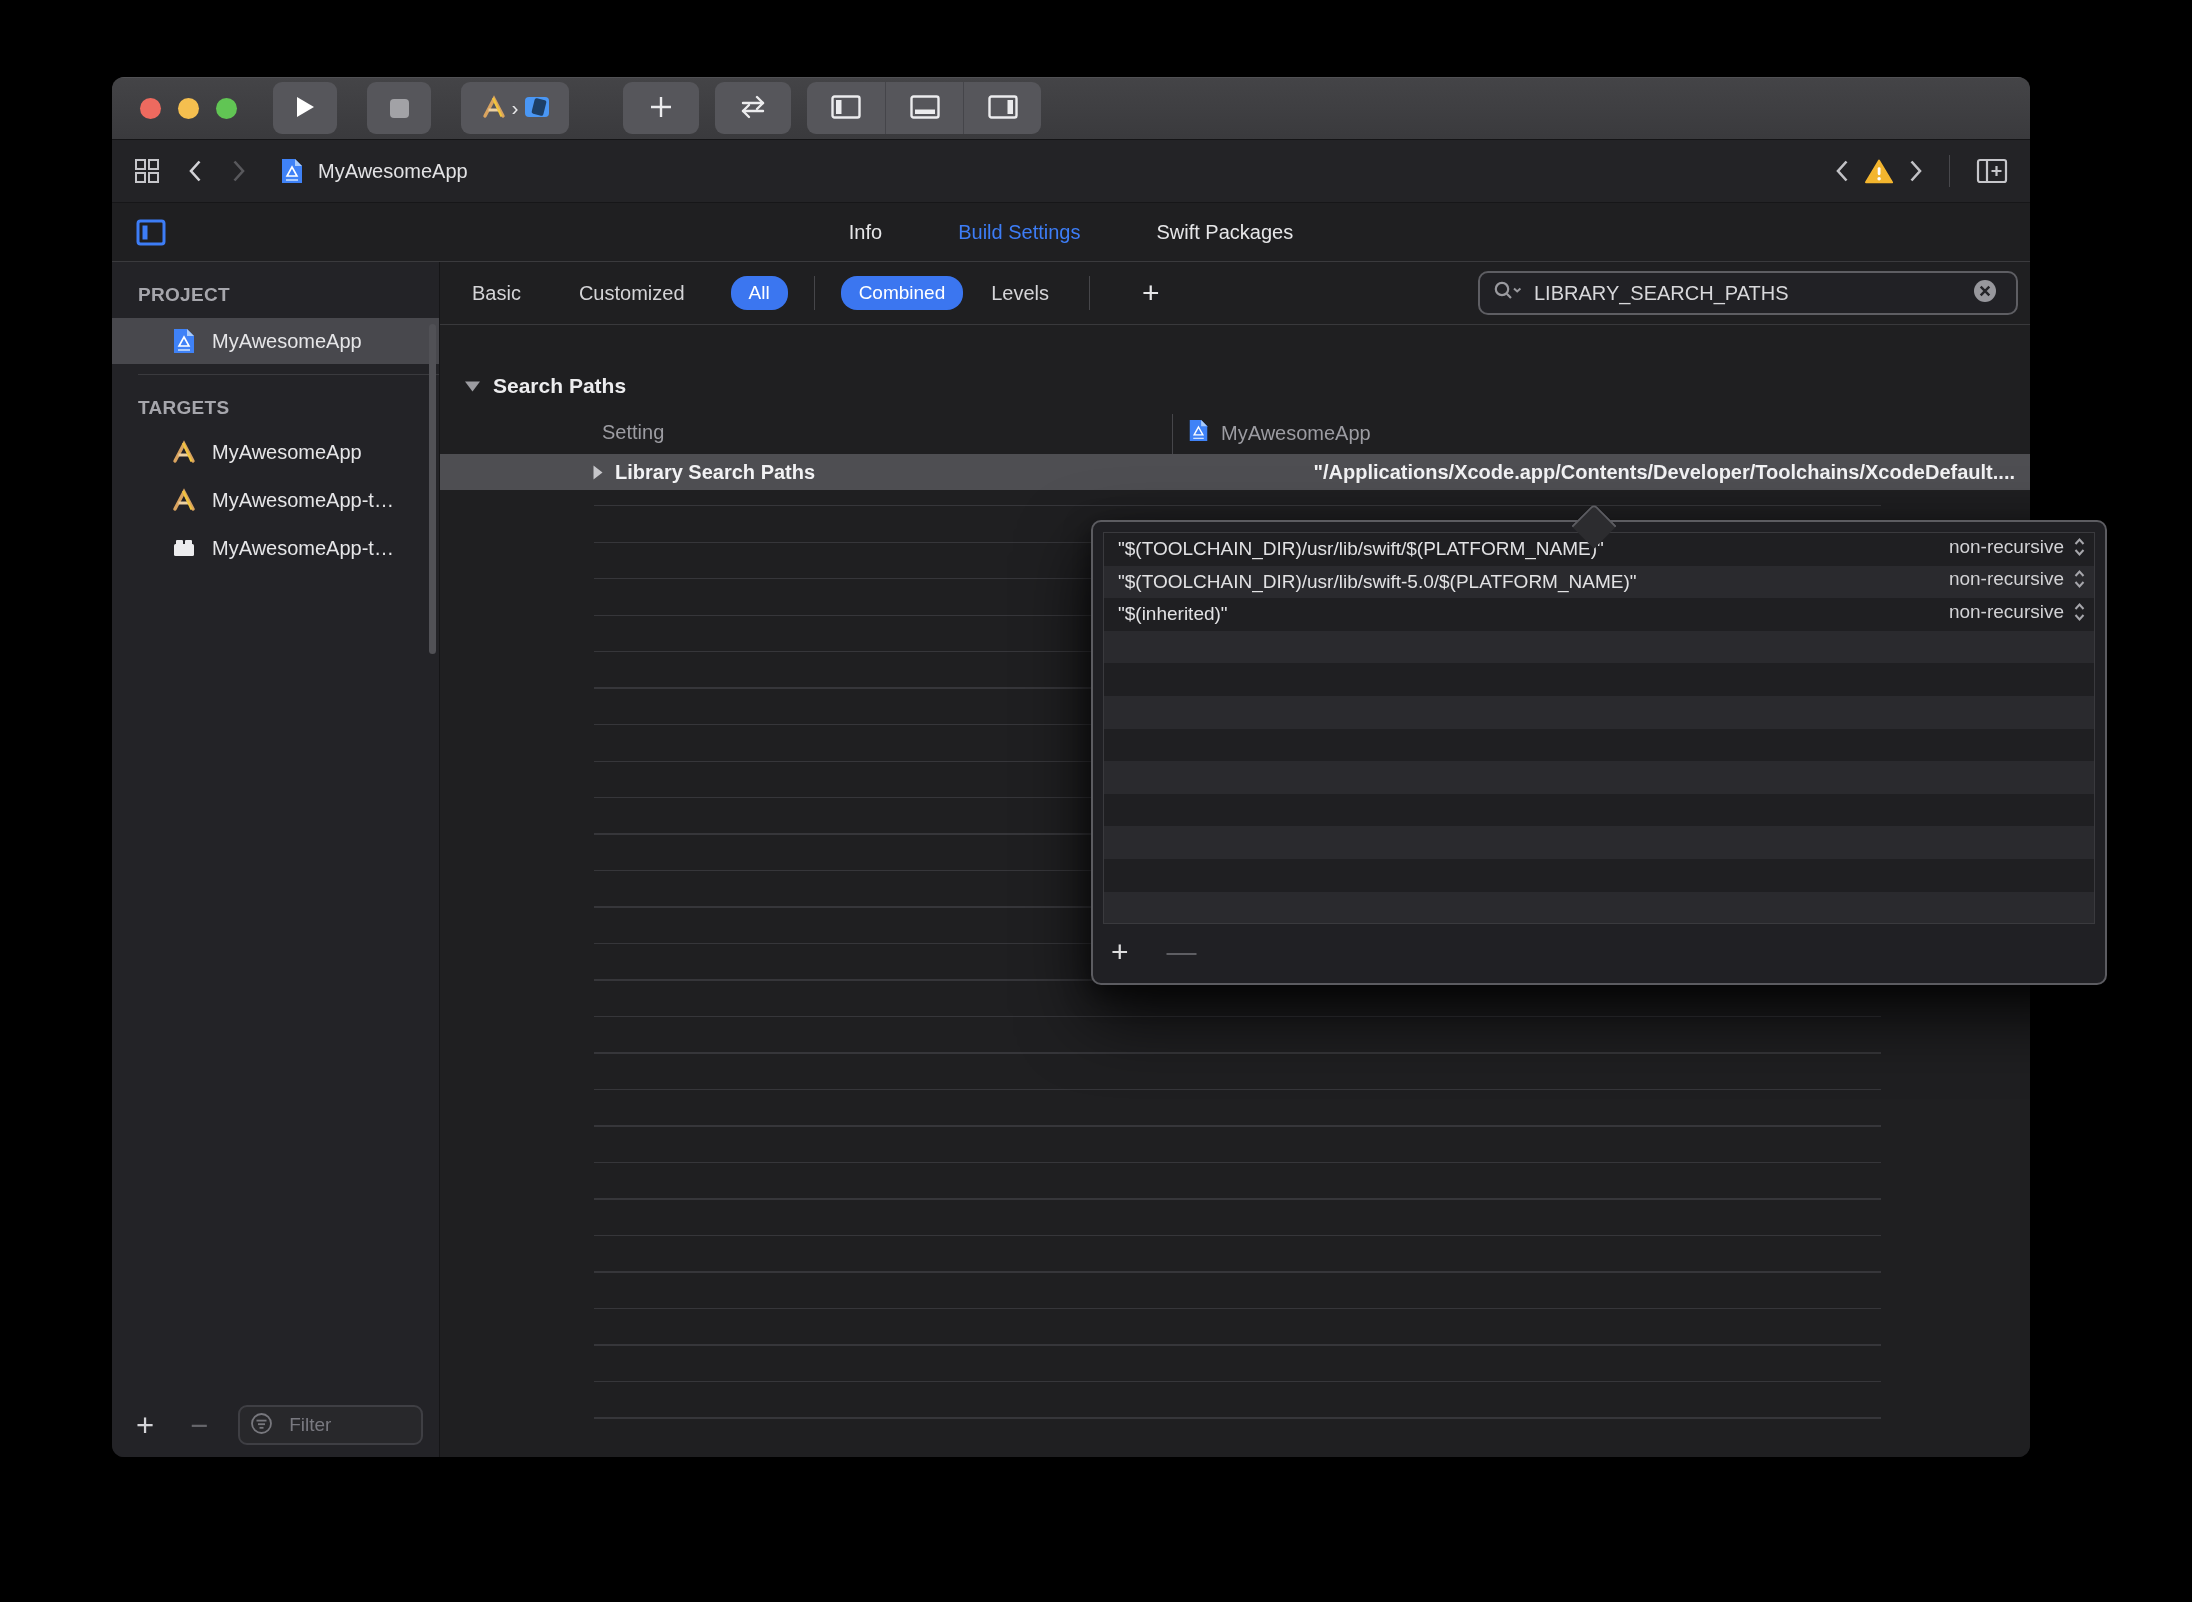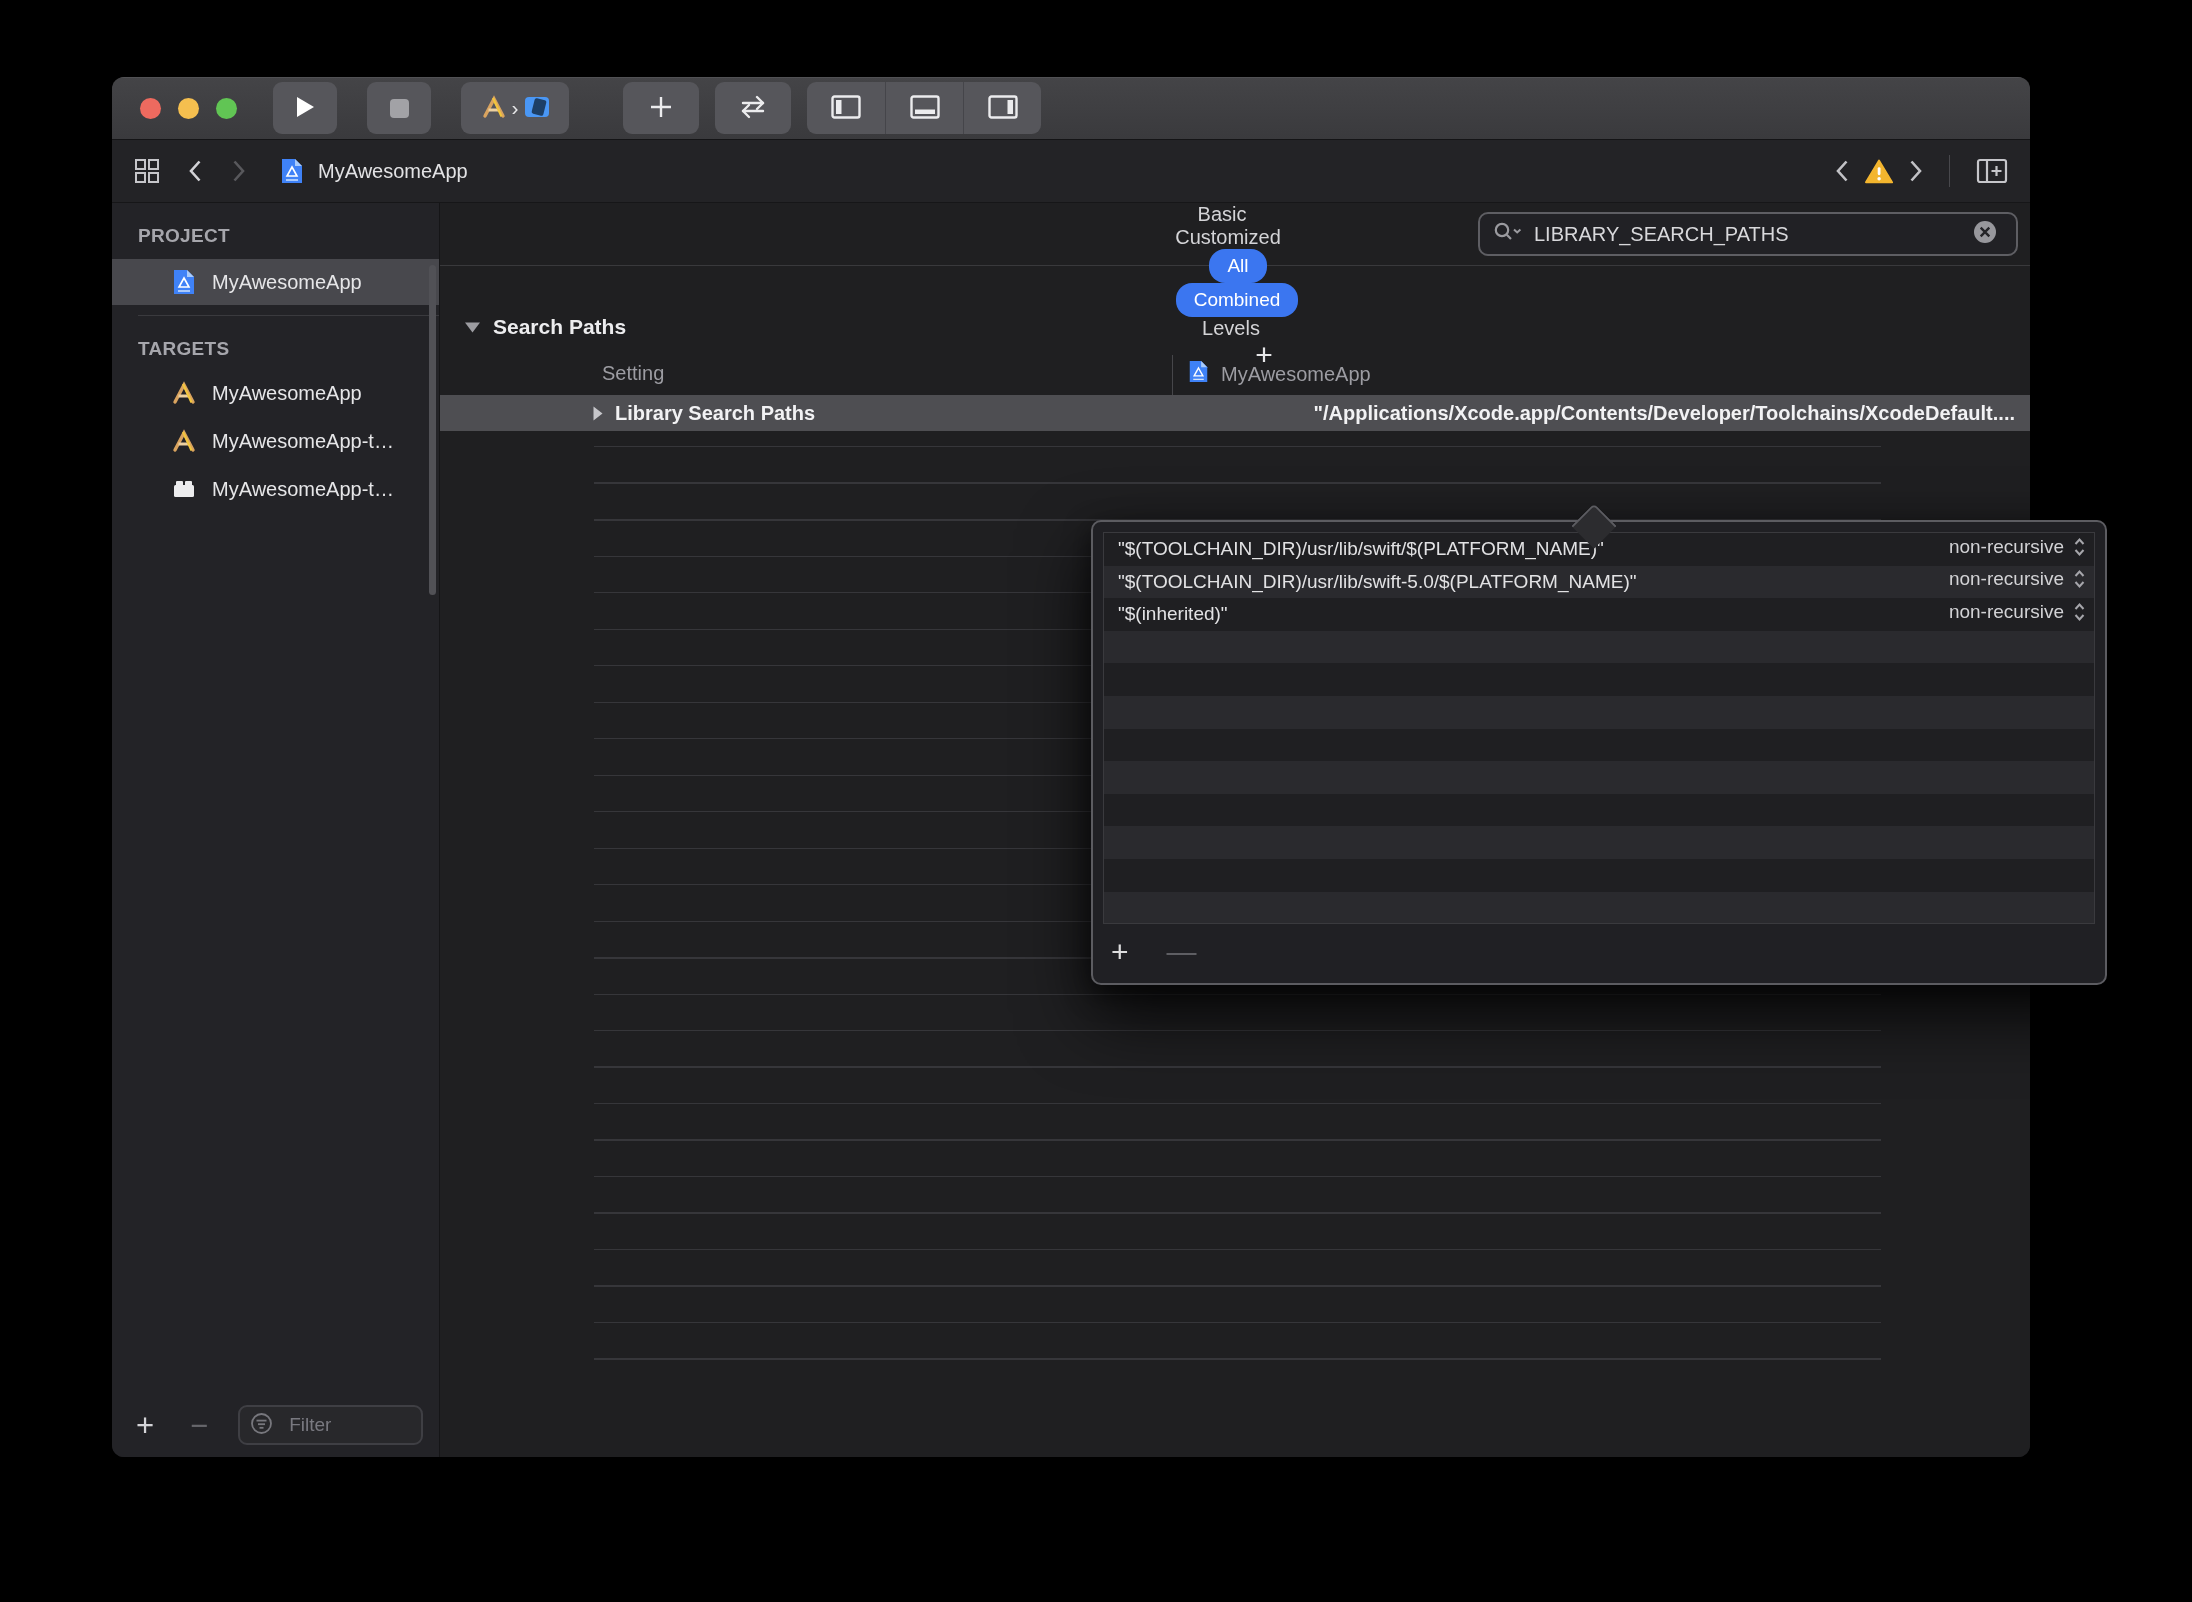--- a/index.html
+++ b/index.html
@@ -66,21 +66,21 @@
   .sb-bottom{position:absolute;left:0;right:0;bottom:0;height:64px;display:flex;align-items:center;padding:0 16px;}
   .sb-plus{color:#d4d4d8;font-size:31px;font-weight:400;margin-left:8px;line-height:1;}
   .sb-minus{color:#66666b;font-size:31px;margin-left:36px;line-height:1;}
   .filterfield{margin-left:30px;width:198px;height:40px;border-radius:9px;border:2px solid #3f3f44;background:#28282b;
     display:flex;align-items:center;padding:0 10px;gap:16px;}
   .filterfield input{background:transparent;border:none;outline:none;color:#8a8a90;font-size:19px;width:120px;font-family:inherit;}
   .filterfield input::placeholder{color:#797980;}
   .sb-scroll{position:absolute;right:3px;top:62px;width:7px;height:330px;border-radius:4px;background:#515156;}
   
   .main{flex:1;position:relative;min-width:0;background:#1f1f21;}
-  .filterrow{height:63px;display:flex;align-items:center;border-bottom:1px solid #39393c;padding-left:32px;font-size:20px;color:#d4d4d7;position:relative;flex-direction:column;}
+  .filterrow{height:63px;display:flex;align-items:center;border-bottom:1px solid #39393c;padding-left:32px;font-size:20px;color:#d4d4d7;position:relative;}
   .fr-basic{margin-right:58px;} .fr-custom{margin-right:46px;}
   .pill{background:#3b76f0;color:#fff;border-radius:16px;padding:6px 18px;font-size:19px;}
   .fr-all{margin-right:26px;} .fr-vdiv{width:1px;height:34px;background:#46464a;margin-right:26px;}
   .fr-combined{margin-right:28px;} .fr-levels{margin-right:40px;}
   .fr-plus{font-size:30px;color:#e6e6e8;font-weight:300;margin-left:26px;line-height:1;}
   .searchfield{position:absolute;right:12px;top:9px;width:540px;height:44px;border:2px solid #5e5e63;border-radius:10px;background:#212125;
     display:flex;align-items:center;padding:0 18px 0 12px;}
   .searchfield input{flex:1;background:transparent;border:none;outline:none;color:#d8d8db;font-size:20px;font-family:inherit;margin-left:10px;min-width:0;}
   .section-head{position:absolute;left:24px;top:112px;display:flex;align-items:center;gap:12px;font-size:21px;font-weight:700;color:#ececee;}
   .cols-head{position:absolute;left:0;top:152px;height:40px;width:100%;font-size:20px;color:#9c9ca2;}
@@ -225,20 +225,33 @@
       <span class="jb-ic">
           <svg width="32" height="26" viewBox="0 0 32 26" fill="none" stroke="#c6c6ca" stroke-width="2.2">
             <rect x="2" y="2" width="28" height="22" rx="2"></rect>
             <line x1="11" y1="2" x2="11" y2="24"></line>
             <path d="M20.5 8 v10 M15.5 13 h10"></path>
           </svg>
         </span>
     </span>
   </div>
 
+  <div class="tabrow">
+    <span class="sbtoggle">
+        <svg width="30" height="27" viewBox="0 0 30 27">
+          <rect x="2" y="2" width="26" height="23" rx="2.5" fill="none" stroke="#3d7df6" stroke-width="3"></rect>
+          <rect x="6.5" y="6.5" width="5" height="14" fill="#3d7df6"></rect>
+        </svg>
+      </span>
+    <div class="tabs">
+      <span class="tab">Info</span>
+      <span class="tab active">Build Settings</span>
+      <span class="tab">Swift Packages</span>
+    </div>
+  </div>
 
   <div class="content">
 
     <div class="sidebar">
       <div class="sb-h">PROJECT</div>
       <div class="sb-row sb-row-sel">
         <span class="ic">
             <svg width="24" height="28" viewBox="0 0 24 28">
               <path d="M2 2 h13 l7 7 v17 h-20 z" fill="#3f82f7"></path>
               <path d="M15 2 l7 7 h-7 z" fill="#a9cbfa"></path>

